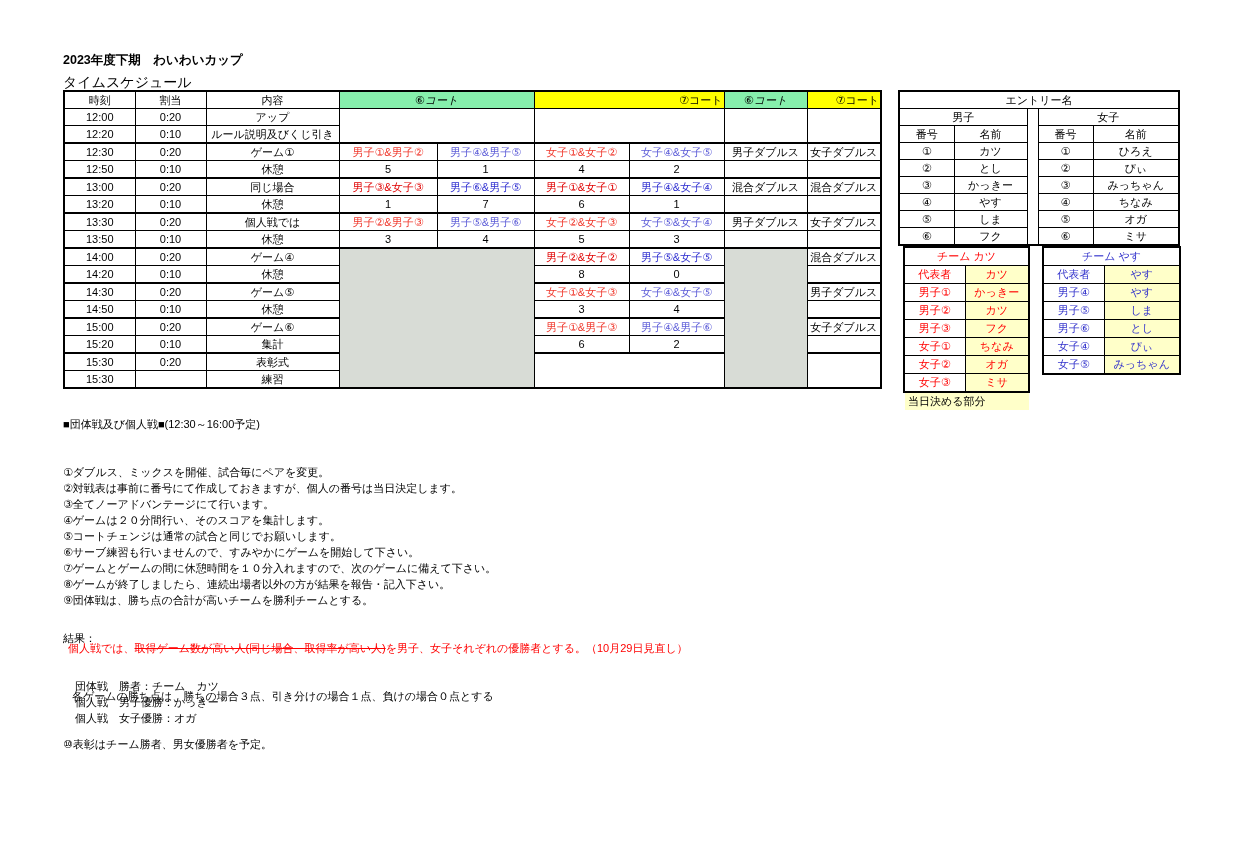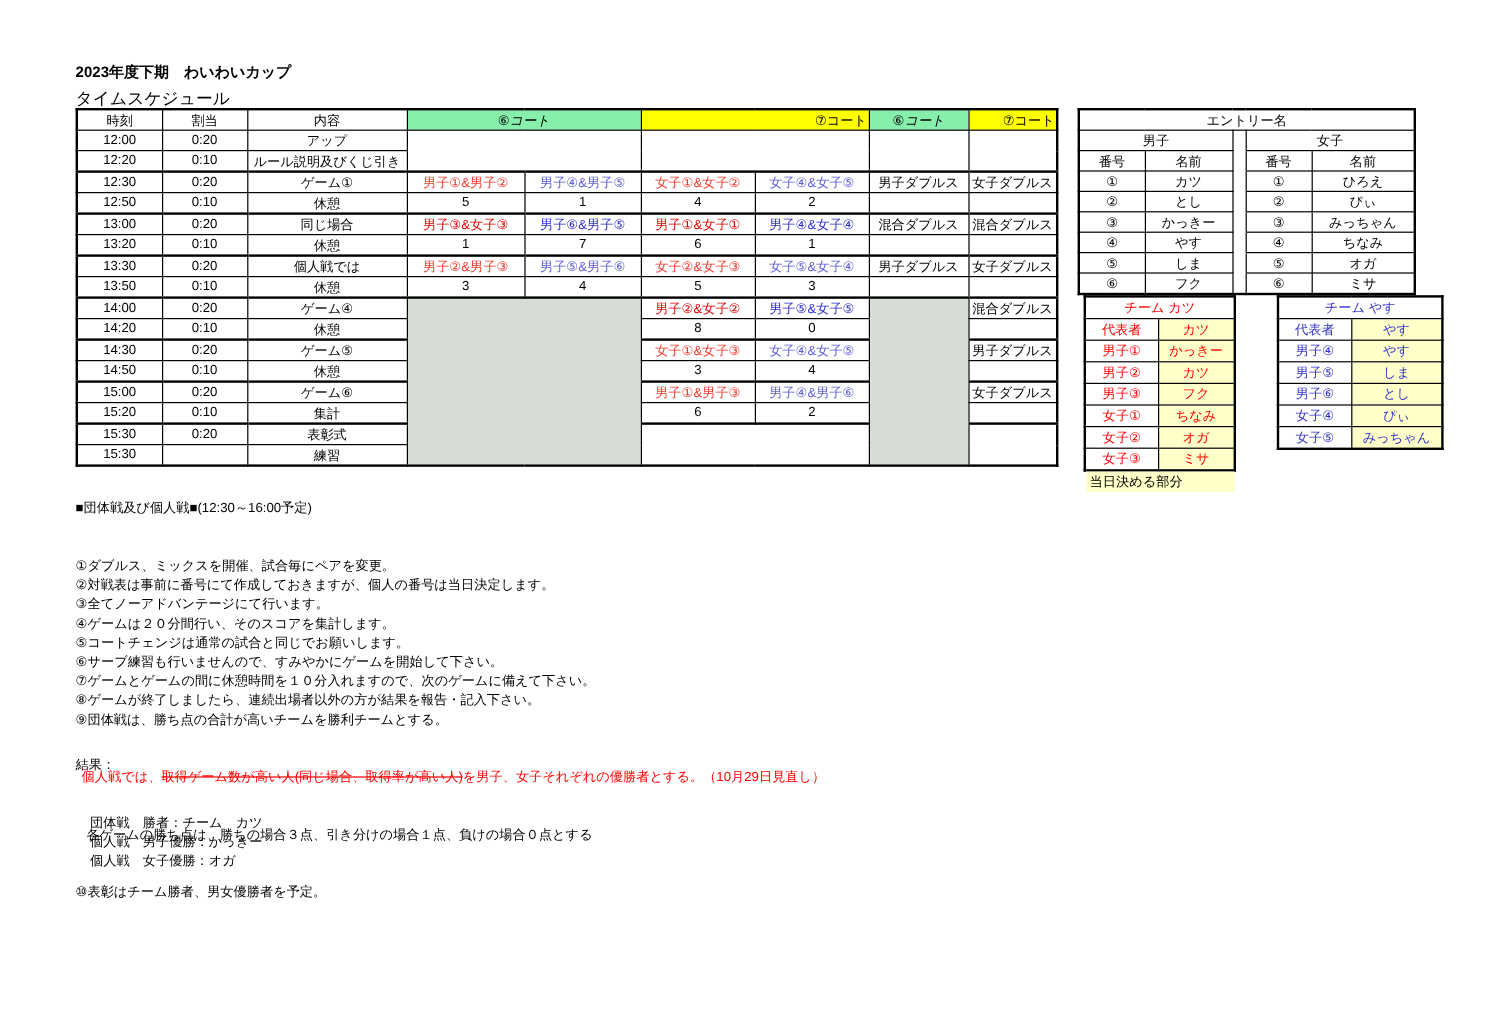--- a/index.html
+++ b/index.html
@@ -37,21 +37,21 @@
   }
   table.entry .gap{border-top:none;border-bottom:none;}
 
   
   table.team{border:2px solid #000;}
   table.team th,table.team td{
     border:1px solid #000;height:17px;padding:0 2px;text-align:center;
     font-size:11px;font-weight:normal;overflow:hidden;white-space:nowrap;
   }
   .team-katsu{left:903px;top:246px;}
-  .team-yasu{left:1064px;top:246px;}
+  .team-yasu{left:1042px;top:246px;}
   .tred{color:#ff0000;}
   .tblue{color:#3333cc;}
   td.val{background:#ffffc9;}
 
   .highlight{left:905px;top:393px;width:118px;height:15px;background:#ffffc9;
     padding:1px 3px;font-size:11px;}
 
   
   .notes{left:63px;top:384px;font-size:11px;line-height:16px;white-space:pre;}
   .notes .red-note{color:#ff0000;padding-left:5px;}

